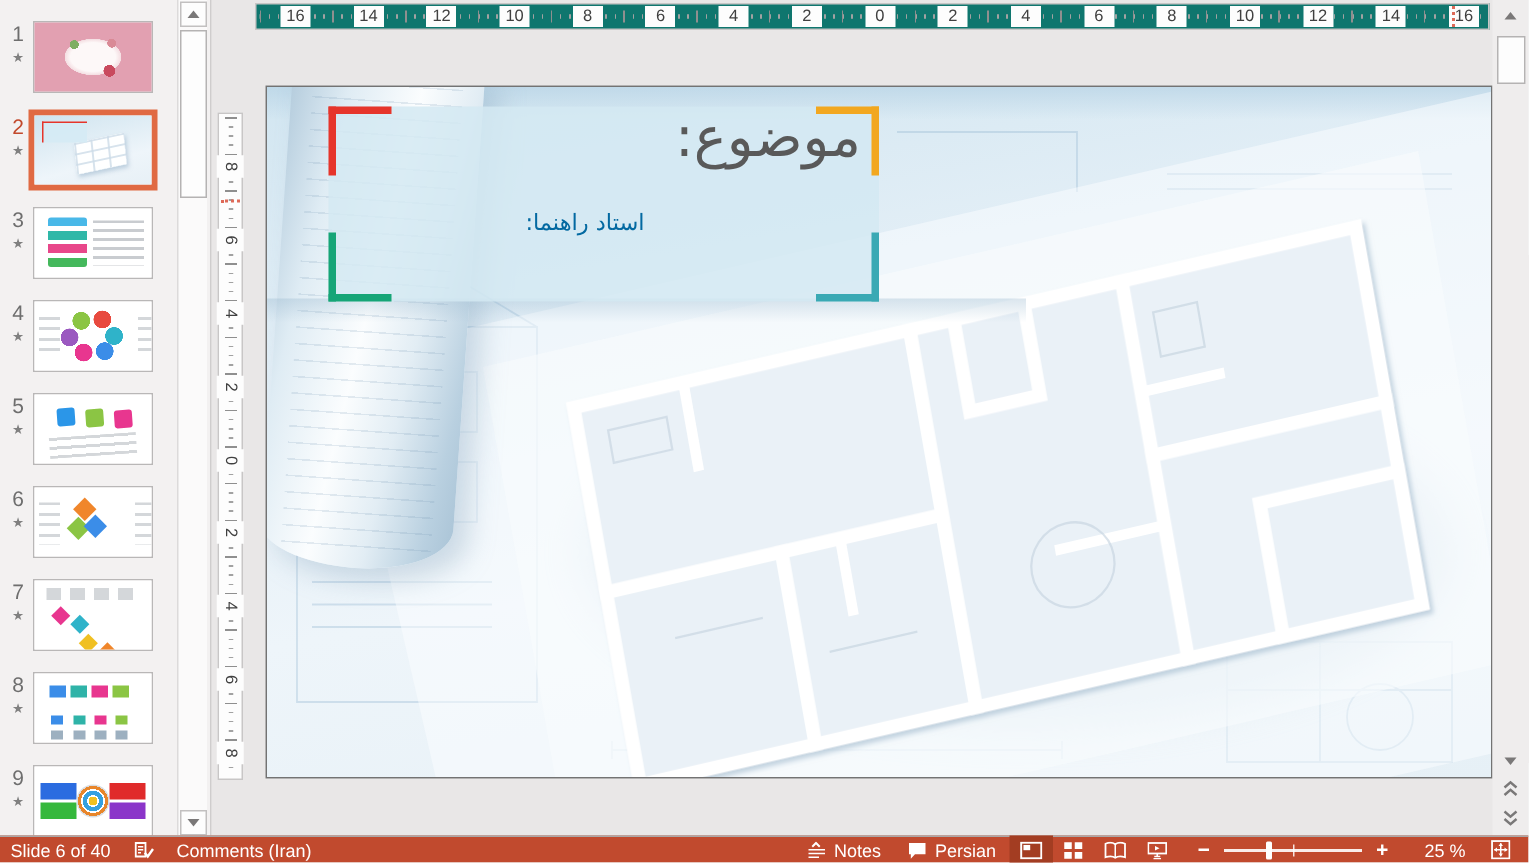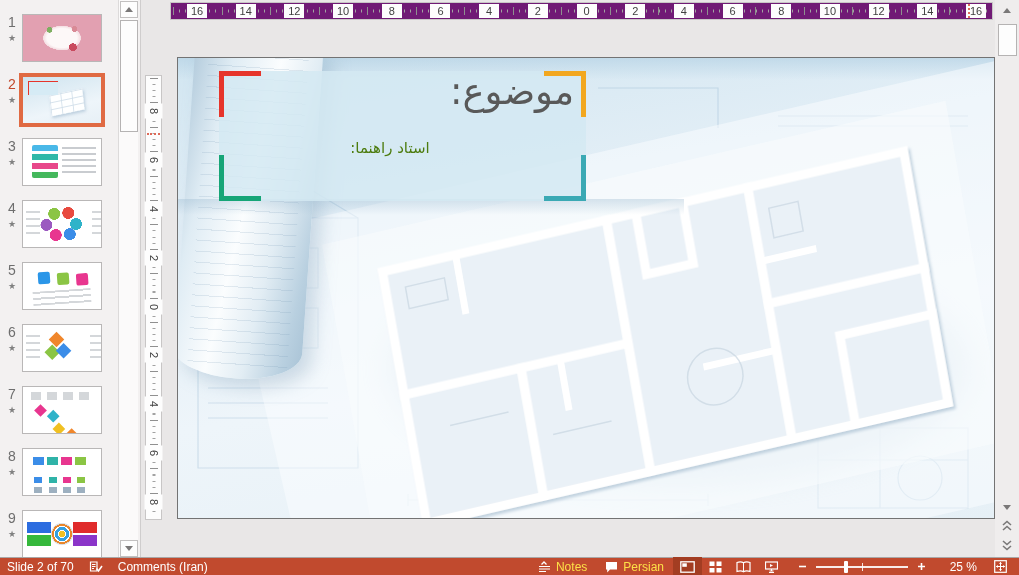--- a/index.html
+++ b/index.html
@@ -130,21 +130,21 @@
   .panel-scroll{position:absolute;left:118px;top:0;width:19px;height:557px;background:#fbfafa;border-left:1px solid #dcdada;}
   .panel-scroll .sc-btn{position:absolute;left:1px;width:16px;height:15px;display:flex;align-items:center;justify-content:center;background:#fdfdfd;border:1px solid #c2c0c0;cursor:pointer;}
   .panel-scroll .sc-up{top:1px;}
   .panel-scroll .sc-down{top:540px;}
   .panel-scroll .sc-thumb{position:absolute;left:1px;top:20px;width:16px;height:110px;background:#fdfdfd;border:1px solid #b5b3b3;cursor:pointer;}
   .tri{width:0;height:0;border-left:4px solid transparent;border-right:4px solid transparent;}
   .tri.up{border-bottom:5px solid #7a7878;}
   .tri.down{border-top:5px solid #7a7878;}
 
   
-  .ruler-h{position:absolute;left:170px;top:2px;width:823px;height:18px;background:#701a75;border:1px solid #c8c6c6;box-sizing:border-box;}
+  .ruler-h{position:absolute;left:170px;top:2px;width:823px;height:18px;background:#0f766e;border:1px solid #c8c6c6;box-sizing:border-box;}
   .ruler-h::before{content:"";position:absolute;left:2px;right:2px;top:50%;height:3px;transform:translateY(-50%);
     background:repeating-linear-gradient(to right,#a2a2a2 0 1px,transparent 1px 6.07px);}
   .ruler-h::after{content:"";position:absolute;left:2px;right:2px;top:50%;height:8px;transform:translateY(-50%);
     background:repeating-linear-gradient(to right,#8f8f8f 0 1px,transparent 1px 24.26px);}
   .h-nums{position:absolute;inset:0;display:flex;justify-content:space-between;align-items:center;padding:0 6px 0 16px;z-index:2;}
   .h-num{width:20px;text-align:center;font-size:11px;color:#404040;background:#fdfdfd;line-height:14px;}
   .ruler-v{position:absolute;left:145px;top:75px;width:17px;height:445px;background:#fdfdfd;border:1px solid #c8c6c6;box-sizing:border-box;}
   .ruler-v::before{content:"";position:absolute;top:2px;bottom:2px;left:50%;width:3px;transform:translateX(-50%);
     background:repeating-linear-gradient(to bottom,#a2a2a2 0 1px,transparent 1px 6.1px);}
   .ruler-v::after{content:"";position:absolute;top:2px;bottom:2px;left:50%;width:8px;transform:translateX(-50%);
@@ -182,42 +182,42 @@
   .bracket.green{left:41px;top:97px;border-bottom:5px solid #16a577;border-left:5px solid #16a577;}
   .bracket.teal{left:366px;top:97px;border-bottom:5px solid #3aa9b4;border-right:5px solid #3aa9b4;}
   .slide-title{
     position:absolute;left:41px;top:12px;width:355px;text-align:right;direction:rtl;
     font-family:"DejaVu Sans","Liberation Sans",sans-serif;
     font-size:37px;color:#595959;cursor:text;
   }
   .slide-body{
     position:absolute;left:118px;top:79px;width:188px;text-align:center;direction:rtl;
     font-family:"DejaVu Sans","Liberation Sans",sans-serif;
-    font-size:15px;line-height:23px;color:#4d7c0f;cursor:text;
+    font-size:15px;line-height:23px;color:#0369a1;cursor:text;
   }
 
   
   .v-scroll{position:absolute;right:0;top:0;width:24px;height:557px;background:#efeded;}
   .v-scroll .sc-btn{position:absolute;left:2px;width:20px;height:16px;display:flex;align-items:center;justify-content:center;cursor:pointer;}
   .v-scroll .sc-up{top:2px;}
   .v-scroll .sc-thumb{position:absolute;left:3px;top:24px;width:17px;height:30px;background:#fdfdfd;border:1px solid #b5b3b3;cursor:pointer;}
   .v-scroll .sc-down{top:499px;}
   .v-scroll .dbl{top:518px;}
   .v-scroll .dbl2{top:537px;}
   .chev{stroke:#7a7878;stroke-width:1.6;fill:none;}
 
   
   .status-bar{
     position:absolute;left:0;bottom:0;width:100%;height:18px;background:#c14a2e;
     color:#fff;display:flex;align-items:center;font-size:12px;border-top:1px solid #a9a7a7;box-sizing:border-box;
   }
   .sb-left{display:flex;align-items:center;gap:15px;padding-left:7px;}
   .sb-item{display:flex;align-items:center;gap:5px;height:18px;cursor:pointer;}
   .sb-right{margin-left:auto;display:flex;align-items:center;padding-right:3px;}
-  .sb-btn{display:flex;align-items:center;gap:5px;height:20px;padding:0 9px;cursor:pointer;background:transparent;border:none;color:#fde047;font-size:12px;font-family:inherit;}
+  .sb-btn{display:flex;align-items:center;gap:5px;height:20px;padding:0 9px;cursor:pointer;background:transparent;border:none;color:#ffffff;font-size:12px;font-family:inherit;}
   .view-btn{padding:0 7px;}
   .view-btn.active{background:#a33d22;}
   .zoom-wrap{display:flex;align-items:center;margin-left:10px;}
   .zoom-track{position:relative;width:92px;height:2px;background:rgba(255,255,255,.9);margin:0 6px;cursor:pointer;}
   .zoom-track::after{content:"";position:absolute;left:50%;top:-3px;width:1px;height:8px;background:rgba(255,255,255,.85);}
   .zoom-handle{position:absolute;left:28px;top:-5px;width:4px;height:12px;background:#fff;border-radius:1px;cursor:pointer;}
   .zoom-level{width:38px;text-align:right;margin:0 8px 0 10px;cursor:pointer;}
   .icon{display:block;}
 </style>
 </head>
@@ -460,21 +460,21 @@
     </div>
     <div class="sc-btn dbl2">
       <svg class="icon" width="12" height="12" viewBox="0 0 12 12">
         <path class="chev" d="M2 2 L6 5.5 L10 2 M2 7 L6 10.5 L10 7"></path>
       </svg>
     </div>
   </div>
 
   <footer class="status-bar">
     <div class="sb-left">
-      <span class="sb-item">Slide 2 of 70</span>
+      <span class="sb-item">Slide 6 of 40</span>
       <span class="sb-item">
         <svg class="icon" width="14" height="13" viewBox="0 0 14 13">
           <path d="M1.5 2 H8 V11 H1.5 Z" fill="none" stroke="#fff" stroke-width="1.2"></path>
           <path d="M3 4.5 h3.5 M3 6.5 h3.5 M3 8.5 h2" stroke="#fff" stroke-width="1"></path>
           <path d="M7.5 8.5 l2 2.5 l3.5 -5" fill="none" stroke="#fff" stroke-width="1.6"></path>
         </svg>
       </span>
       <span class="sb-item">Comments (Iran)</span>
     </div>
     <div class="sb-right">

